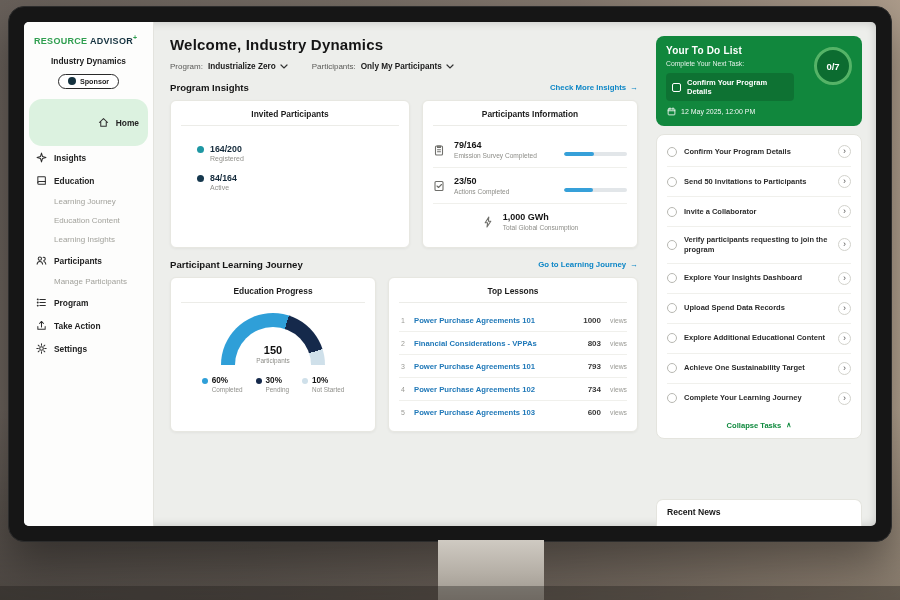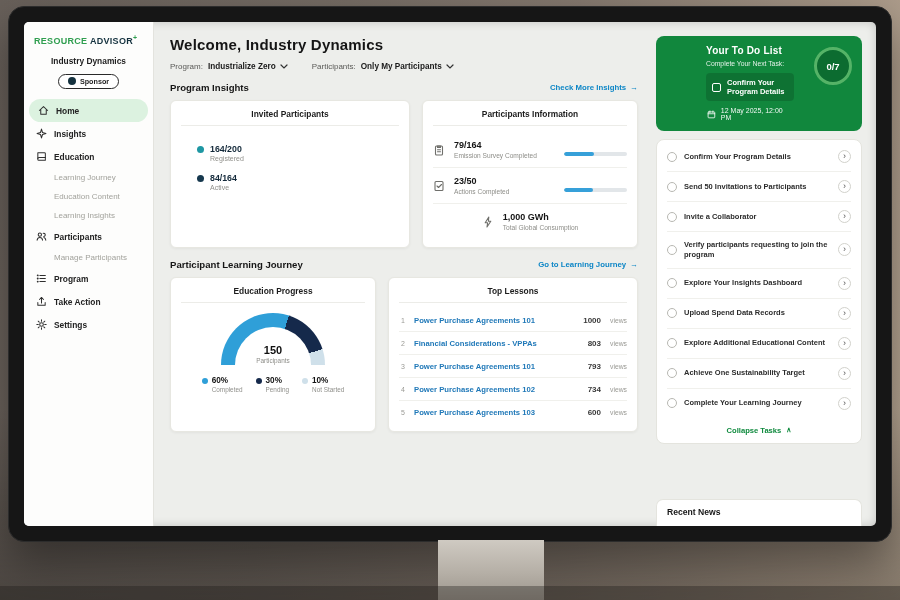--- a/index.html
+++ b/index.html
@@ -28,21 +28,21 @@
   .brand .b2 { color:#15323f; }
   .brand .bp { color:#2f9e4f; font-size:7px; vertical-align:super; }
   .org { text-align:center; font-size:8.4px; font-weight:bold; color:#1e1e1e; margin:4px 0 5px; }
   .badge-wrap { text-align:center; margin-bottom:10px; }
   .badge { display:inline-flex; align-items:center; gap:4px; border:1px solid #2a2a2a;
     border-radius:9px; padding:2px 9px; font-size:7.2px; font-weight:bold; color:#1e1e1e; background:#fff; }
   .badge .sp-ico { width:8px; height:8px; border-radius:50%; background:#15323f; display:inline-block; }
   .nav { margin-top:4px; }
   .nav-item { display:flex; align-items:center; gap:7px; padding:6px 12px; font-size:8.4px;
     font-weight:600; color:#232323; cursor:pointer; }
-  .nav-item.active { background:#dcf2e0; border-radius:13px; margin:0 5px; padding:6px 9px; }
+  .nav-item.active { background:#dcf2e0; border-radius:13px; margin:0 5px; padding:18px 9px;justify-content:flex-end; }
   .nav-item.sub { padding:5px 12px 5px 30px; color:#a2a29c; font-weight:500; font-size:8px; }
   .nico { width:11px; height:11px; flex:none; display:flex; }
   .nico svg { stroke:#2f2f2f; fill:none; stroke-width:1.1; stroke-linecap:round; stroke-linejoin:round; }
 
   
   .main { flex:1; min-width:0; padding:12px 12px 0 16px; }
   .welcome { font-size:15px; font-weight:bold; color:#151515; margin:2px 0 9px; letter-spacing:.2px; }
   .filters { display:flex; gap:24px; align-items:center; margin-bottom:3px; }
   .filter { display:flex; gap:5px; align-items:center; font-size:8px; color:#5a5a57; }
   .filter .val { font-weight:bold; color:#1a1a1a; font-size:8.2px; cursor:pointer; display:flex; align-items:center; gap:4px; }
@@ -104,21 +104,21 @@
   .lesson { display:flex; align-items:center; gap:7px; padding:6.5px 0; border-bottom:1px solid #f0f0ec; cursor:pointer; }
   .lesson:last-of-type { border-bottom:none; }
   .lrank { font-size:7px; color:#9a9a95; width:8px; text-align:center; flex:none; }
   .ltitle { flex:1; font-size:7.7px; font-weight:600; color:#1f78b8; white-space:nowrap; overflow:hidden; }
   .lviews { font-size:8px; font-weight:bold; color:#3a3a3a; flex:none; }
   .lviews-label { font-size:6.8px; color:#9a9a95; margin-left:2px; }
 
   
   .right { width:226px; flex:none; padding:14px 14px 0 6px; display:flex; flex-direction:column; }
   .todo-green { background:#11873d; border-radius:8px; padding:9px 10px 10px; color:#fff; margin-bottom:8px; }
-  .todo-top { display:flex; gap:20px;margin-left:40px; }
+  .todo-top { display:flex; gap:20px; }
   .todo-left { flex:1; min-width:0; }
   .todo-title { font-size:10px; font-weight:bold; letter-spacing:.2px; }
   .todo-sub { font-size:6.8px; color:rgba(255,255,255,0.88); margin:4px 0 6px; }
   .ring { width:38px; height:38px; flex:none; border-radius:50%; border:3px solid #55b367; background:#0c6c30;
     display:flex; align-items:center; justify-content:center; font-weight:bold; font-size:9.5px; color:#fff; margin-top:2px; }
   .next-strip { display:flex; align-items:center; gap:6px; background:rgba(0,0,0,0.15); border-radius:4px;
     padding:5px 6px; margin-bottom:6px; font-size:7.5px; font-weight:bold; cursor:pointer; }
   .wcheck { width:9px; height:9px; border:1.2px solid #fff; border-radius:2px; flex:none; }
   .due-row { display:flex; align-items:center; gap:5px; font-size:7px; color:rgba(255,255,255,0.94); padding-left:1px; }
   .due-row svg { stroke:#fff; fill:none; stroke-width:1.1; stroke-linecap:round; }

